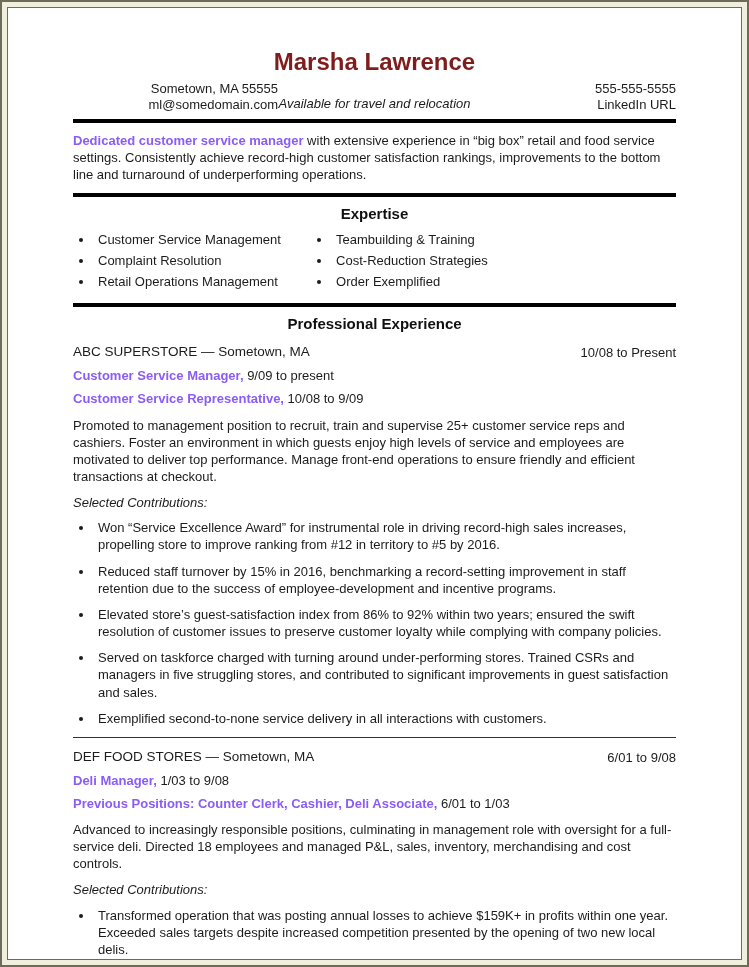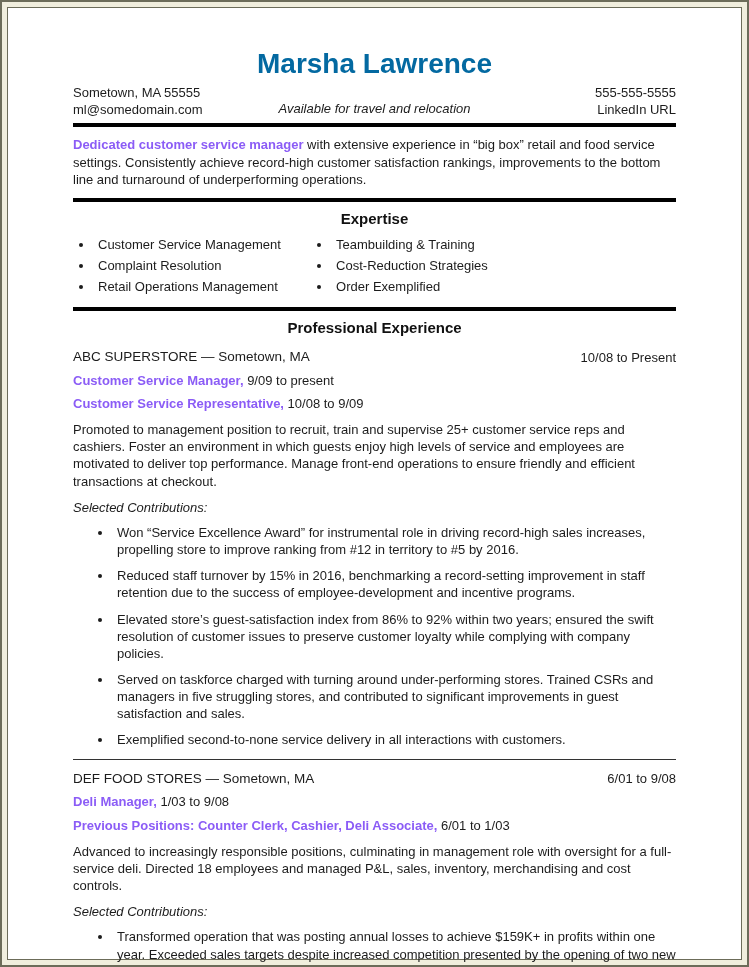--- a/index.html
+++ b/index.html
@@ -7,25 +7,25 @@
     width: 749px; height: 967px; box-sizing: border-box;
     border: 2px solid #6c6c59;
     box-shadow: inset 0 0 0 5px #f0eedd, inset 0 0 0 6px #6c6c59;
     padding: 46px 71px 0 71px;
     overflow: hidden;
     font-family: "Liberation Sans", "DejaVu Sans", sans-serif;
     font-size: 13px; line-height: 1.32; color: #1c1c1c;
     background: #ffffff;
   }
   h1.name {
-    font-size: 28px; line-height: 1.15; text-align: center;
-    margin: 0 0 5px 0; font-weight: bold; color: #0369a1;
+    font-size: 24px; line-height: 1.15; text-align: center;
+    margin: 0 0 5px 0; font-weight: bold; color: #7f1d1d;
   }
   .contact { display: flex; align-items: flex-end; }
-  .contact-left  { width: 34%; text-align: left; }
+  .contact-left  { width: 34%; text-align: right; }
   .contact-right { width: 34%; text-align: right; }
   .contact-center{ flex: 1; text-align: center; font-style: italic; padding-bottom: 1px; }
   .contact div { line-height: 1.28; }
   .rule  { height: 4px; background: #000; border: 0; margin: 5px 0; }
   .rule.thin { height: 1px; background: #333; margin: 9px 0 10px 0; }
   .summary { margin: 9px 0 10px 0; }
   h2.section {
     font-size: 15px; font-weight: bold; text-align: center;
     margin: 7px 0 7px 0; color: #111;
   }
@@ -36,21 +36,21 @@
   .exp-col-2 { flex: 0 0 36%; }
   .exp-col-3 { flex: 1; }
   .job-head { display: flex; justify-content: space-between; align-items: flex-end; margin: 10px 0 6px 0; }
   .job-company { font-size: 13.5px; }
   .job-dates { font-size: 13px; }
   .job-title { margin: 3px 0 6px 0; }
   .job-title b { font-weight: bold; }
   .job-desc { margin: 9px 0 9px 0; }
   .contrib { font-style: italic; margin: 9px 0 8px 0; }
   ul.bullets { margin: 0 0 10px 0; padding-left: 21px; list-style: disc; }
-  ul.bullets li { padding-left: 4px; margin-bottom: 9px; margin-left: 19px; }
+  ul.bullets li { padding-left: 4px; margin-bottom: 9px; }
   b, strong { color: #8b5cf6; }
 </style>
 </head>
 <body>
 
 <div class="page">
 
   <h1 class="name">Marsha Lawrence</h1>
 
   <div class="contact">

